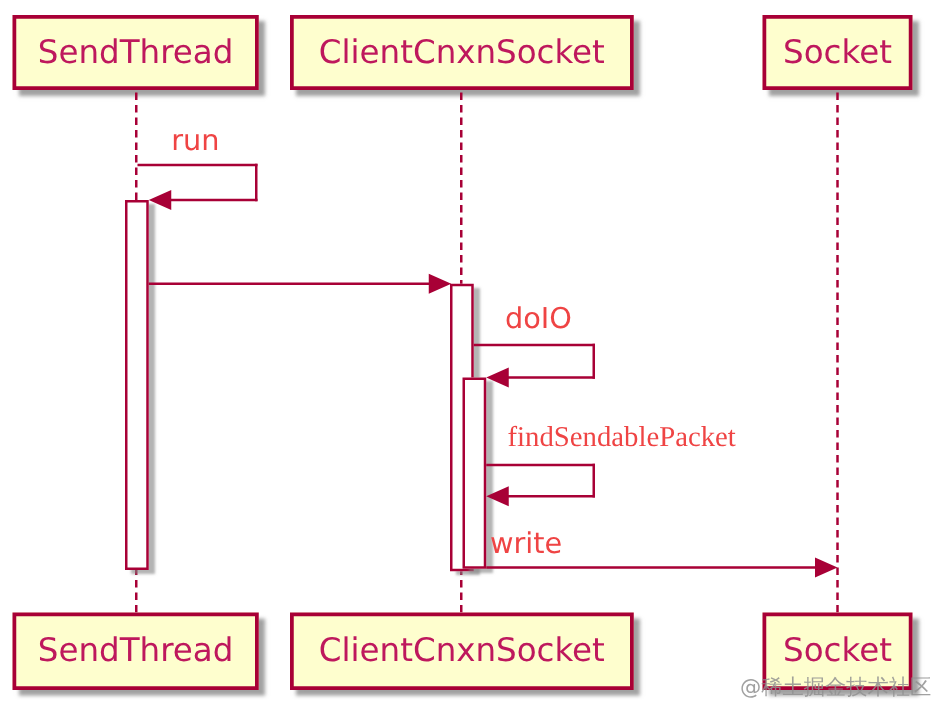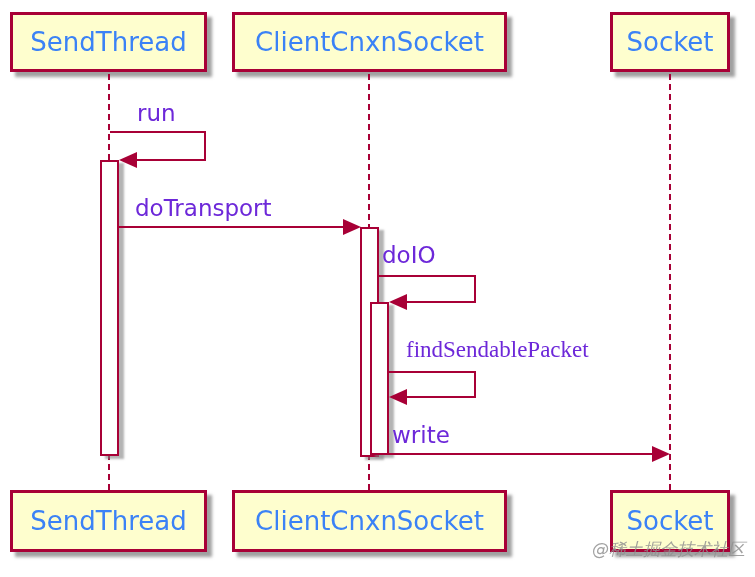--- a/index.html
+++ b/index.html
@@ -15,21 +15,21 @@
   .participant-box {
     position: absolute;
     box-sizing: border-box;
     background: #FEFECE;
     border: 3px solid #A80036;
     box-shadow: 5px 5px 3px rgba(130,130,130,0.75);
     display: flex;
     align-items: center;
     justify-content: center;
     font-size: 26px;
-    color: #3b82f6;
+    color: #be185d;
     white-space: nowrap;
   }
   .lifeline {
     position: absolute;
     width: 0;
     border-left: 2px dashed #A80036;
   }
   .activation {
     position: absolute;
     box-sizing: border-box;
@@ -48,32 +48,31 @@
   }
   .arrow-left {
     position: absolute; width: 0; height: 0;
     border-top: 8px solid transparent;
     border-bottom: 8px solid transparent;
     border-right: 18px solid #A80036;
   }
   .msg-label {
     position: absolute;
     font-size: 23px;
-    color: #6d28d9;
+    color: #ef4444;
     white-space: nowrap;
   }
   .watermark {
     position: absolute;
     left: 592px;
     top: 538px;
     font-size: 17px;
     color: rgba(145,145,145,0.85);
     white-space: nowrap;
     z-index: 10;
-    font-style: italic;
   }
 </style>
 </head>
 <body>
 
 <div id="diagram">
 
   <div class="participant-box" style="left:10px; top:12px; width:197px; height:60px;">
     <span>SendThread</span>
   </div>
@@ -91,25 +90,24 @@
   <div class="activation" style="left:100px; top:160px; height:296px;"></div>
   <div class="activation" style="left:360px; top:227px; height:230px;"></div>
   <div class="activation" style="left:370px; top:302px; height:153px;"></div>
 
   <div class="msg-label" style="left:137px; top:100px;">run</div>
   <div class="hline" style="left:110px; top:131px; width:96px;"></div>
   <div class="vline" style="left:204px; top:131px; height:30px;"></div>
   <div class="hline" style="left:132px; top:159px; width:74px;"></div>
   <div class="arrow-left" style="left:119px; top:152px;"></div>
 
-  <div class="msg-label" style="left:135px; top:195px;">doTransport</div>
   <div class="hline" style="left:119px; top:226px; width:227px;"></div>
   <div class="arrow-right" style="left:343px; top:219px;"></div>
 
-  <div class="msg-label" style="left:382px; top:242px;">doIO</div>
+  <div class="msg-label" style="left:404px; top:242px;">doIO</div>
   <div class="hline" style="left:379px; top:275px; width:97px;"></div>
   <div class="vline" style="left:474px; top:275px; height:28px;"></div>
   <div class="hline" style="left:404px; top:301px; width:72px;"></div>
   <div class="arrow-left" style="left:389px; top:294px;"></div>
 
   <div class="msg-label" style="left:406px; top:337px;font-family:Liberation Serif, serif;">findSendablePacket</div>
   <div class="hline" style="left:389px; top:371px; width:87px;"></div>
   <div class="vline" style="left:474px; top:371px; height:27px;"></div>
   <div class="hline" style="left:405px; top:396px; width:71px;"></div>
   <div class="arrow-left" style="left:389px; top:389px;"></div>

